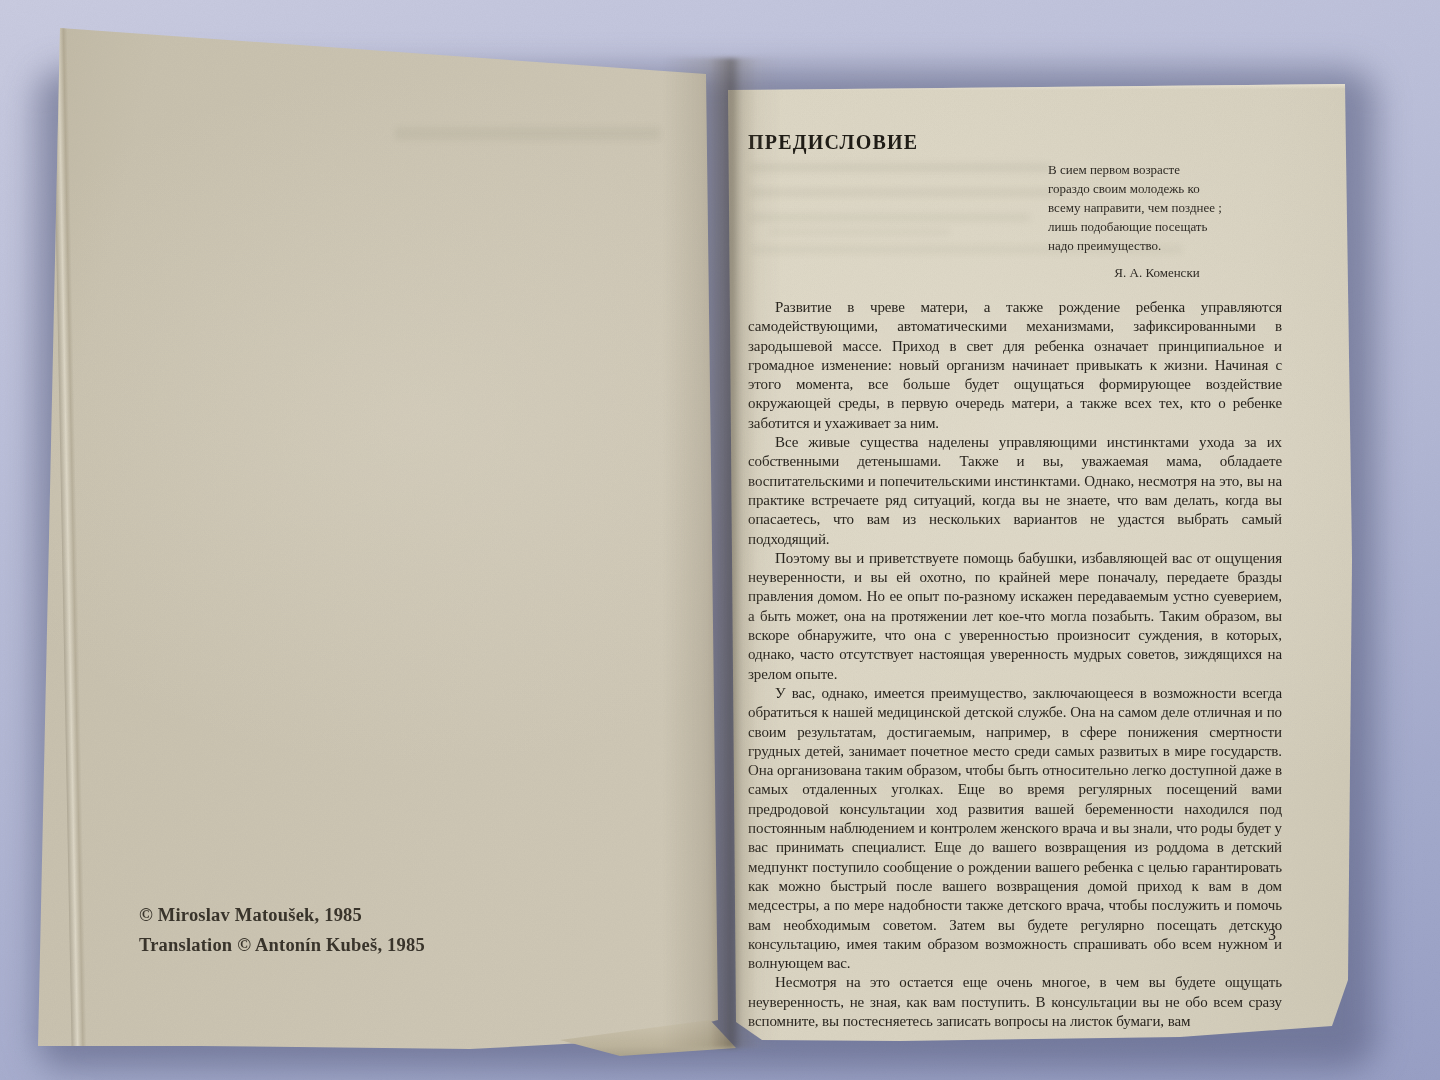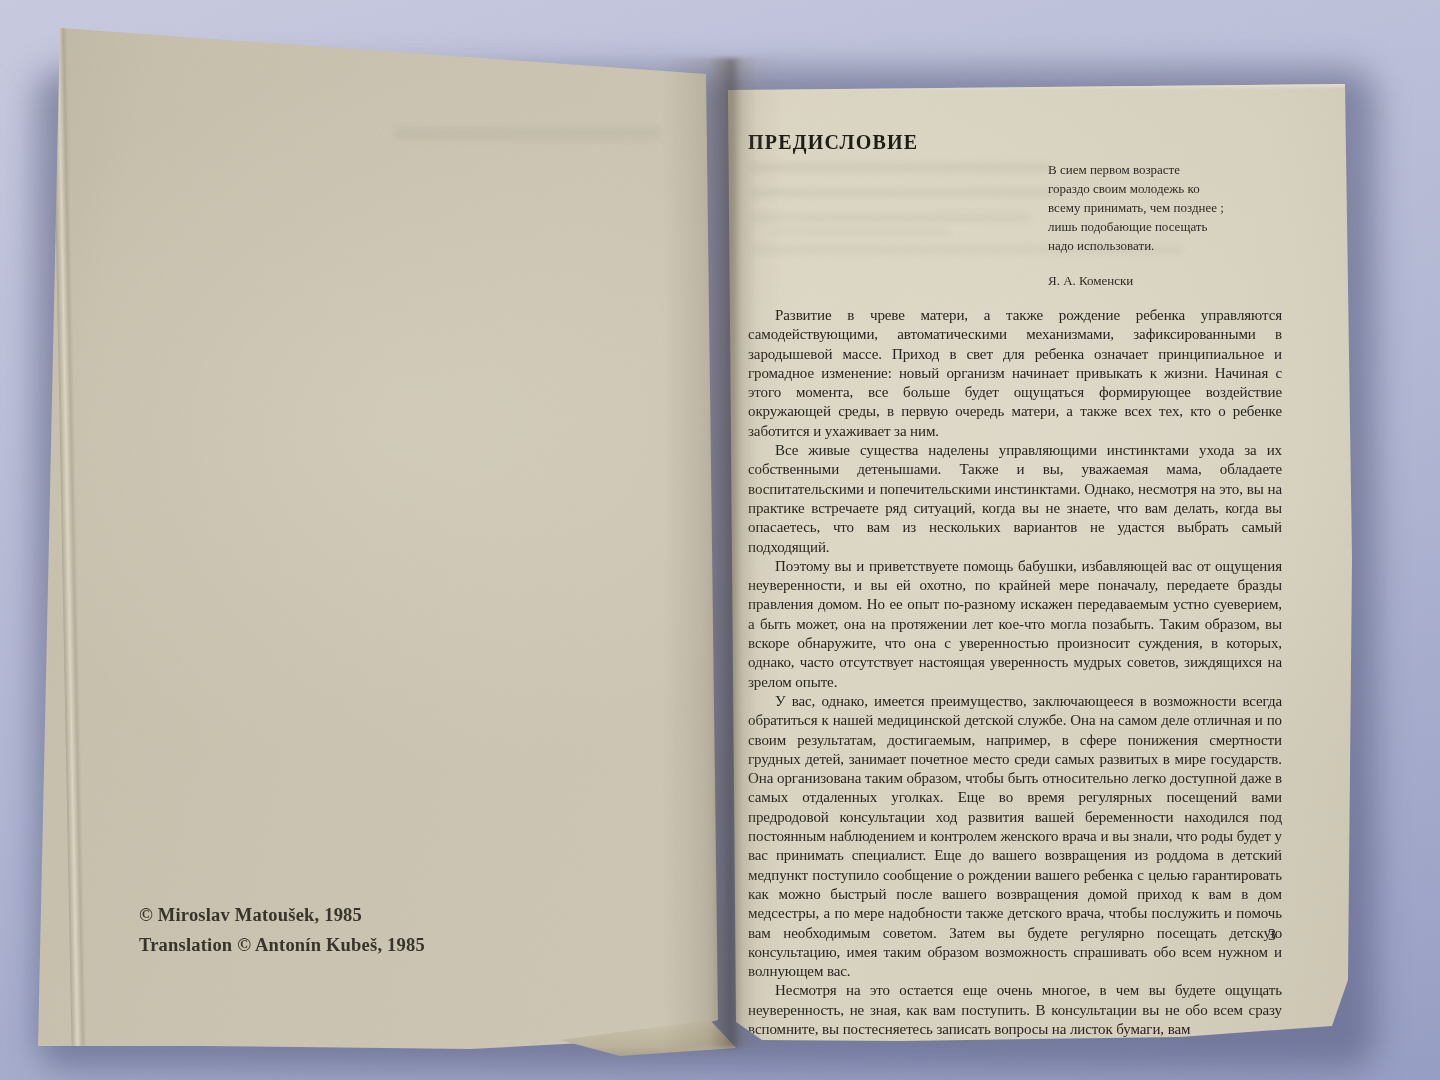--- a/index.html
+++ b/index.html
@@ -74,21 +74,21 @@
   }
   .heading{
     margin:0;font-size:20px;font-weight:700;letter-spacing:1.2px;
     color:#1f1c16;font-family:"Liberation Serif",serif;
   }
   .epigraph{
     width:222px;margin:6px 12px 0 auto;
     font-size:13px;line-height:19px;color:#2e2a24;
   }
   .epigraph .ep-line{white-space:nowrap;}
-  .epigraph .attribution{text-align:left;margin-top:16px;padding-right:4px;}
+  .epigraph .attribution{text-align:center;margin-top:8px;padding-right:4px;}
   .body-text p{
     margin:0;text-indent:27px;text-align:justify;
     font-size:15px;line-height:19.3px;letter-spacing:-0.1px;
     color:#28241e;
   }
   .body-text{margin-top:16px;}
   .page-number{
     position:absolute;left:748px;top:926px;width:528px;
     text-align:right;font-size:16px;color:#2a2620;
   }
@@ -123,23 +123,23 @@
     <div class="ghost g-r3"></div>
     <div class="ghost g-r5"></div>
     <div class="ghost g-r4"></div>
 
     <div class="textcol">
       <h1 class="heading">ПРЕДИСЛОВИЕ</h1>
 
       <div class="epigraph">
         <div class="ep-line">В сием первом возрасте</div>
         <div class="ep-line">гораздо своим молодежь ко</div>
-        <div class="ep-line">всему принимать, чем позднее ;</div>
+        <div class="ep-line">всему направити, чем позднее ;</div>
         <div class="ep-line">лишь подобающие посещать</div>
-        <div class="ep-line">надо использовати.</div>
+        <div class="ep-line">надо преимущество.</div>
         <div class="attribution">Я. А. Коменски</div>
       </div>
 
       <div class="body-text">
         <p>Развитие в чреве матери, а также рождение ребенка управляются самодействующими, автоматическими механизмами, зафиксированными в зародышевой массе. Приход в свет для ребенка означает принципиальное и громадное изменение: новый организм начинает привыкать к жизни. Начиная с этого момента, все больше будет ощущаться формирующее воздействие окружающей среды, в первую очередь матери, а также всех тех, кто о ребенке заботится и ухаживает за ним.</p>
         <p>Все живые существа наделены управляющими инстинктами ухода за их собственными детенышами. Также и вы, уважаемая мама, обладаете воспитательскими и попечительскими инстинктами. Однако, несмотря на это, вы на практике встречаете ряд ситуаций, когда вы не знаете, что вам делать, когда вы опасаетесь, что вам из нескольких вариантов не удастся выбрать самый подходящий.</p>
         <p>Поэтому вы и приветствуете помощь бабушки, избавляющей вас от ощущения неуверенности, и вы ей охотно, по крайней мере поначалу, передаете бразды правления домом. Но ее опыт по-разному искажен передаваемым устно суеверием, а быть может, она на протяжении лет кое-что могла позабыть. Таким образом, вы вскоре обнаружите, что она с уверенностью произносит суждения, в которых, однако, часто отсутствует настоящая уверенность мудрых советов, зиждящихся на зрелом опыте.</p>
         <p>У вас, однако, имеется преимущество, заключающееся в возможности всегда обратиться к нашей медицинской детской службе. Она на самом деле отличная и по своим результатам, достигаемым, например, в сфере понижения смертности грудных детей, занимает почетное место среди самых развитых в мире государств. Она организована таким образом, чтобы быть относительно легко доступной даже в самых отдаленных уголках. Еще во время регулярных посещений вами предродовой консультации ход развития вашей беременности находился под постоянным наблюдением и контролем женского врача и вы знали, что роды будет у вас принимать специалист. Еще до вашего возвращения из роддома в детский медпункт поступило сообщение о рождении вашего ребенка с целью гарантировать как можно быстрый после вашего возвращения домой приход к вам в дом медсестры, а по мере надобности также детского врача, чтобы послужить и помочь вам необходимым советом. Затем вы будете регулярно посещать детскую консультацию, имея таким образом возможность спрашивать обо всем нужном и волнующем вас.</p>
         <p>Несмотря на это остается еще очень многое, в чем вы будете ощущать неуверенность, не зная, как вам поступить. В консультации вы не обо всем сразу вспомните, вы постесняетесь записать вопросы на листок бумаги, вам</p>
       </div>

